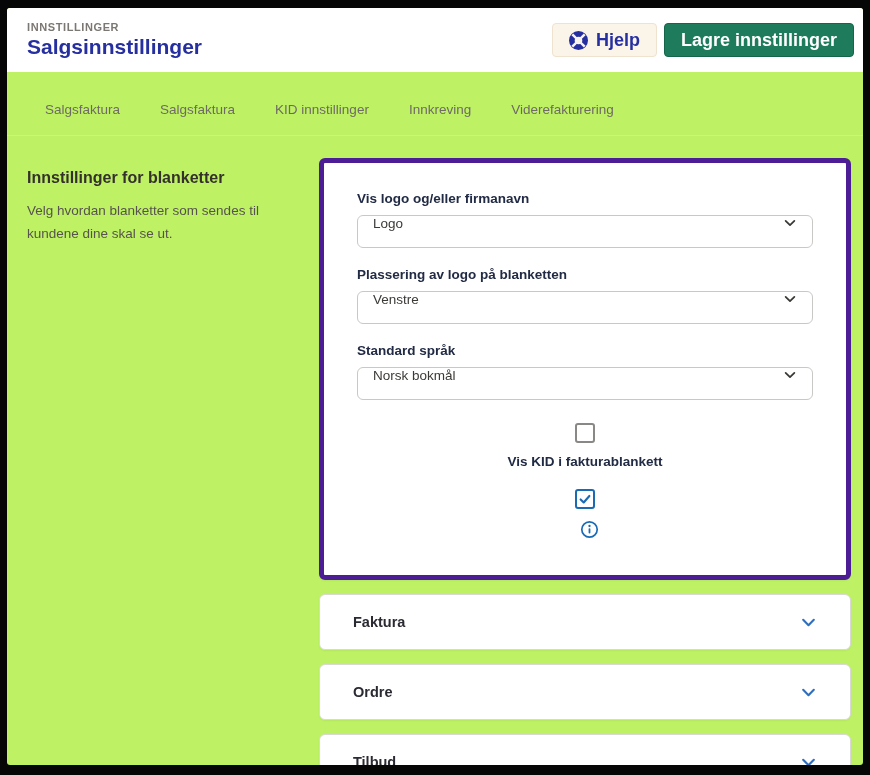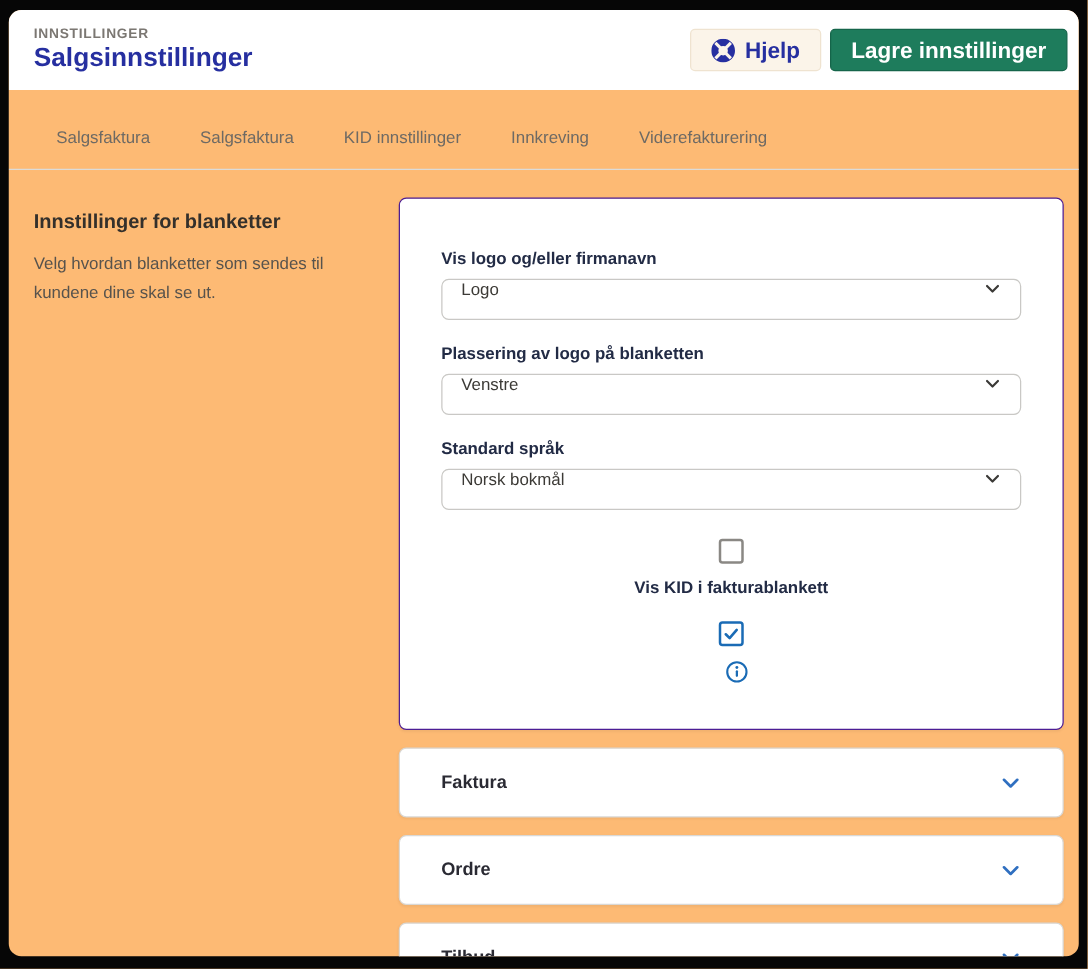--- a/index.html
+++ b/index.html
@@ -5,21 +5,21 @@
   * { margin:0; padding:0; box-sizing:border-box; }
   html,body { width:870px; height:775px; }
   body {
     background:#060606;
     font-family:"Liberation Sans","DejaVu Sans",sans-serif;
     position:relative;
     overflow:hidden;
   }
   .frame {
     position:absolute; left:7px; top:8px; right:7px; bottom:10px;
-    background:#fdba74; border-radius:10px; overflow:hidden;
+    background:#bef264; border-radius:3px; overflow:hidden;
   }
   
   .header {
     background:#ffffff; height:64px;
     display:flex; align-items:center; justify-content:space-between;
     padding:0 9px 0 20px;
   }
   .eyebrow {
     font-size:11px; font-weight:700; letter-spacing:0.6px;
     color:#7b7772; text-transform:uppercase;
@@ -51,23 +51,23 @@
   
   .content { display:flex; padding:22px 12px 0 20px; }
   .left-col { width:292px; flex:none; padding-top:11px; }
   .left-heading { font-size:16px; font-weight:700; color:#34302b; }
   .left-desc {
     font-size:13.5px; color:#57534d; line-height:1.7; margin-top:13px;
     max-width:250px;
   }
   .right-col { flex:1; }
   .card {
-    background:#ffffff; border:1px solid #4c1d95; border-radius:6px;
+    background:#ffffff; border:5px solid #4c1d95; border-radius:6px;
     box-shadow:0 1px 2px rgba(0,0,0,0.05);
-    padding:40px 33px 36px 33px;
+    padding:28px 33px 36px 33px;
   }
   .field-label {
     font-size:13.5px; font-weight:700; color:#222b45; margin-bottom:9px;
   }
   .select {
     height:33px; border:1px solid #c9c8c5; border-radius:6px; background:#fff;
     display:flex; align-items:flex-start; justify-content:space-between;
     padding:0 15px; font-size:13.5px; color:#3c3a36; margin-bottom:19px;
     cursor:pointer;
   }

